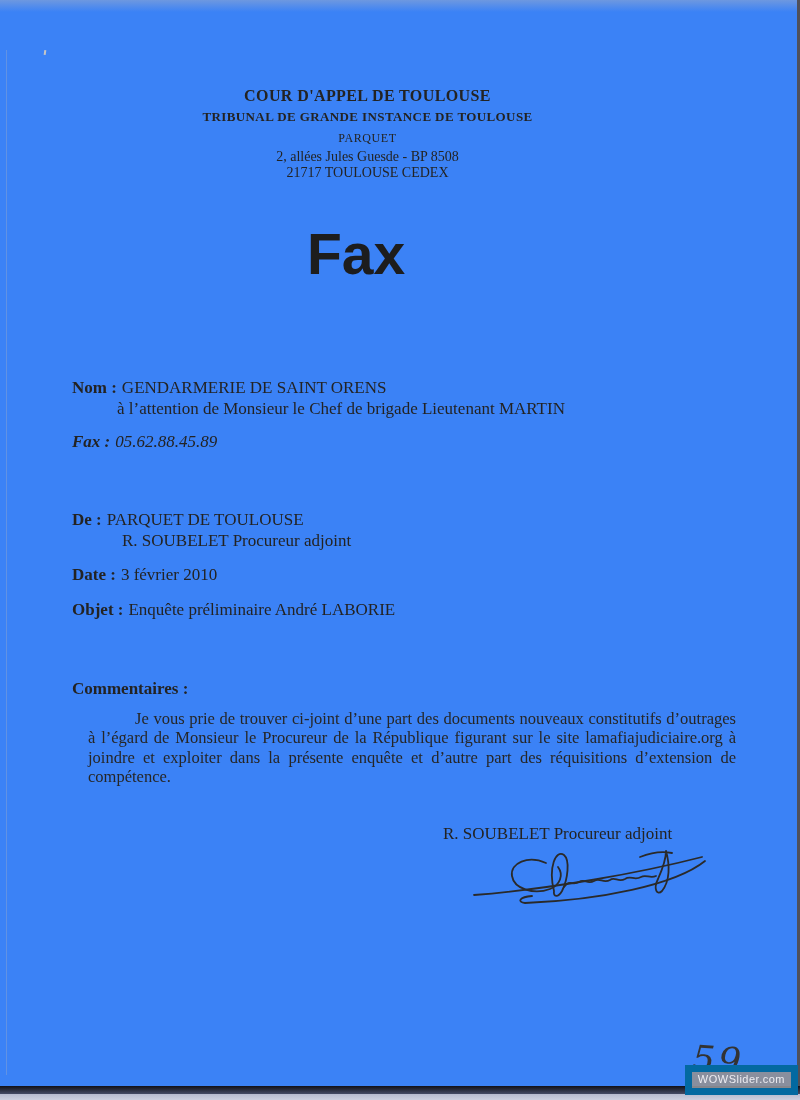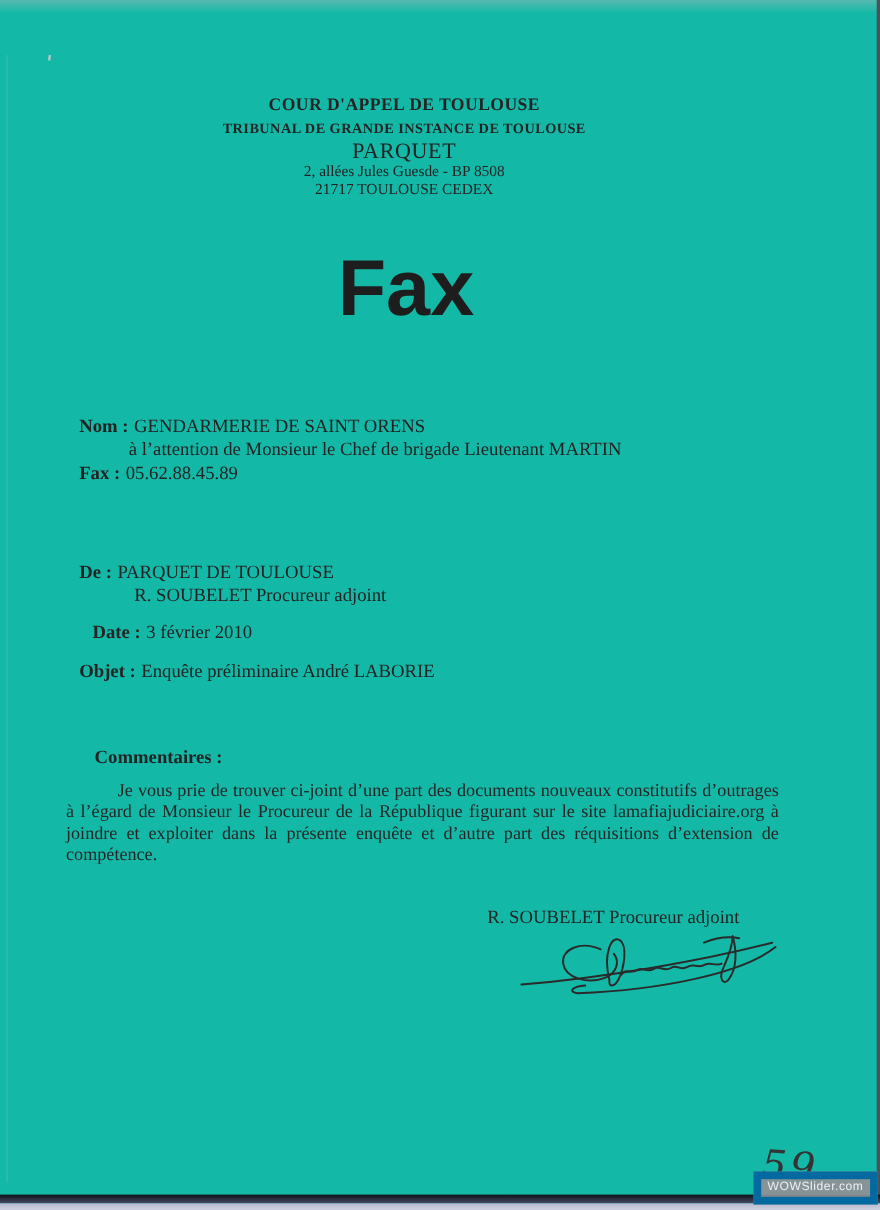--- a/index.html
+++ b/index.html
@@ -1,54 +1,54 @@
 <!DOCTYPE html>
 <html><head>
 <meta charset="utf-8">
 <style>
   html,body{margin:0;padding:0;background:#ffffff;}
   .frame{
     position:relative; width:800px; height:1100px; overflow:hidden;
-    background:#14b8a6; font-family:"Liberation Serif", serif; color:#232323;
+    background:#3b82f6; font-family:"Liberation Serif", serif; color:#232323;
   }
   
   .top-smudge{position:absolute;top:0;left:0;right:0;height:12px;
     background:linear-gradient(to bottom, rgba(185,185,190,0.40), rgba(255,255,255,0));}
   .left-edge-line{position:absolute;left:6px;top:50px;bottom:25px;width:1px;background:rgba(185,185,185,0.30);}
   .right-edge-line{position:absolute;right:0;top:0;bottom:12px;width:3px;background:#50505a;}
   .speck{position:absolute;left:44px;top:50px;width:2px;height:5px;background:#c6c6c6;transform:rotate(8deg);}
 
   
   .letterhead{position:absolute;left:35px;top:86px;width:665px;text-align:center;}
   .lh-court{font-weight:bold;font-size:16px;line-height:19px;letter-spacing:0.4px;}
   .lh-tribunal{font-weight:bold;font-size:13px;line-height:23px;letter-spacing:0.4px;}
-  .lh-parquet{font-size:20px;line-height:21px;letter-spacing:0.6px;}
+  .lh-parquet{font-size:12px;line-height:21px;letter-spacing:0.6px;}
   .lh-addr{font-size:14px;line-height:16px;}
 
   
   .fax-title{
     position:absolute;left:307px;top:226px;
     font-family:"Liberation Sans", sans-serif;font-weight:bold;
-    font-size:72px;line-height:1;color:#1d1d1d;letter-spacing:0px;
+    font-size:57px;line-height:1;color:#1d1d1d;letter-spacing:0px;
   }
 
   
   .row{position:absolute;font-size:17px;line-height:20px;white-space:nowrap;}
   .row .lbl{font-weight:bold;margin-right:5px;}
   .r-nom{left:72px;top:378px;}
   .r-att{left:117px;top:399px;}
-  .r-fax{left:72px;top:420px;}
+  .r-fax{left:72px;top:432px;font-style:italic;}
   .r-de{left:72px;top:510px;}
   .r-de2{left:122px;top:531px;}
-  .r-date{left:84px;top:565px;}
+  .r-date{left:72px;top:565px;}
   .r-objet{left:72px;top:600px;}
-  .r-comments{left:72px;top:679px;margin-left:14px;}
+  .r-comments{left:72px;top:679px;}
 
   .paragraph{
-    position:absolute;left:60px;top:709px;width:648px;
+    position:absolute;left:88px;top:709px;width:648px;
     font-size:16.5px;line-height:19.4px;text-align:justify;text-indent:47px;
     color:#262626;
   }
 
   .sig-name{position:absolute;left:443px;top:824px;font-size:17px;white-space:nowrap;}
   .sig-svg{position:absolute;left:470px;top:843px;}
   .sig-svg path{fill:none;stroke:#2a2a2a;stroke-width:1.8;stroke-linecap:round;stroke-linejoin:round;}
 
   .pagenum-svg{position:absolute;left:686px;top:1038px;}
   .pagenum-svg text{

